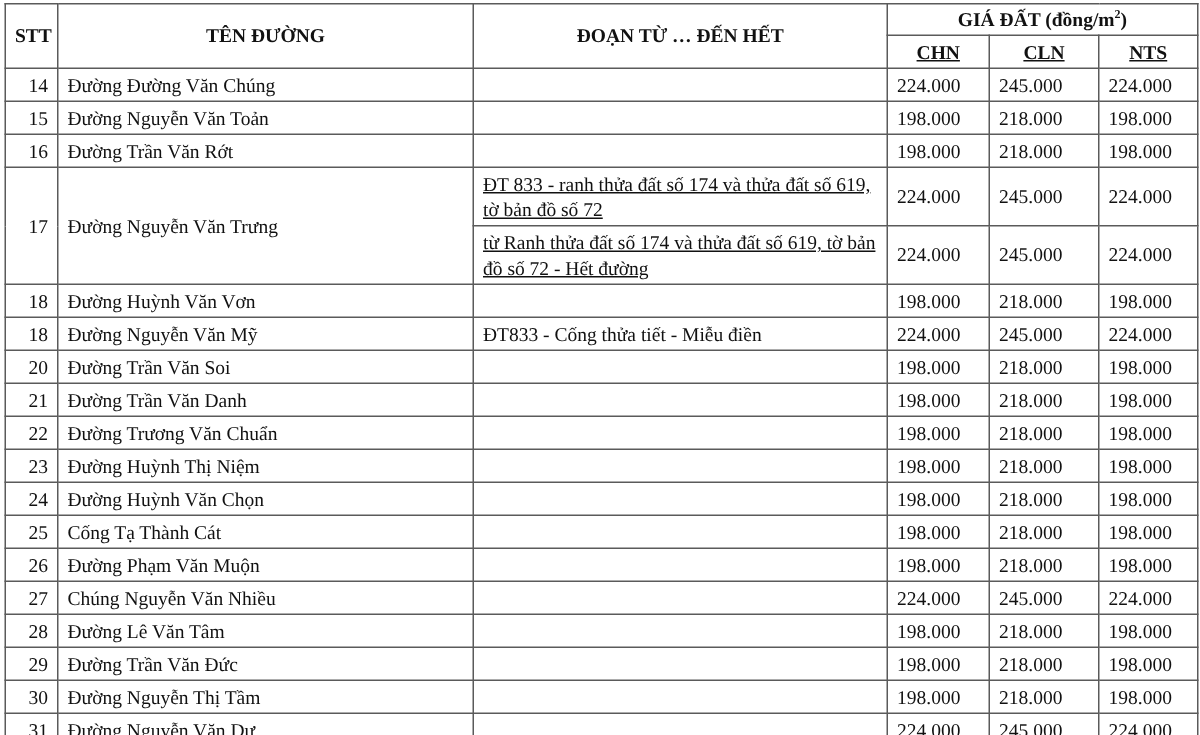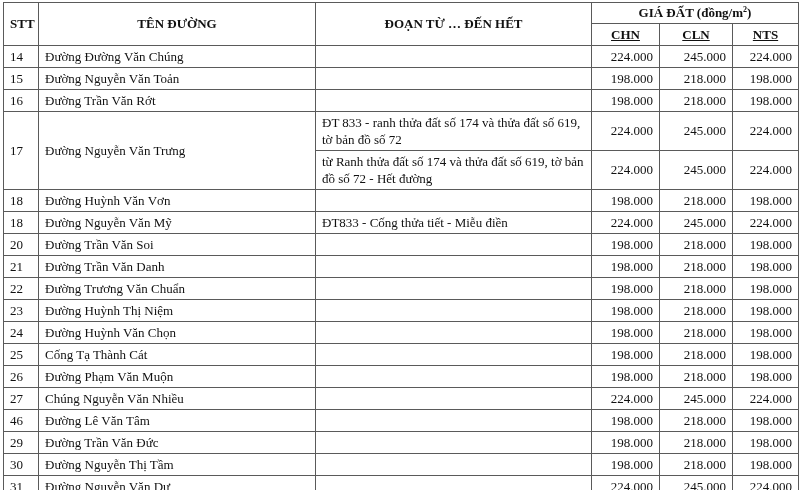--- a/index.html
+++ b/index.html
@@ -2,23 +2,23 @@
 <html><head>
 <meta charset="utf-8">
 <style>
   html, body { margin:0; padding:0; background:#ffffff; }
   body { width:800px; height:490px; overflow:hidden; position:relative; }
   .wrap { position:absolute; left:3px; top:2px; }
   table { border-collapse:collapse; table-layout:fixed; width:795px;
           font-family:"Liberation Serif", "DejaVu Serif", serif; font-size:13px; color:#111; }
   td, th { border:1px solid #5a5a5a; padding:0 6px; overflow:hidden; white-space:nowrap; }
   th { font-weight:bold; text-align:center; font-size:13px; }
-  td.stt { text-align:left; }
-  td.num { text-align:right; }
-  td.seg { white-space:normal; line-height:17px; padding-top:1px; padding-bottom:1px; }
+  td.stt { text-align:right; }
+  td.num { text-align:left; }
+  td.seg { white-space:normal; line-height:17px; padding-top:1px; padding-bottom:1px;text-decoration:underline; }
   tr.hdr1 th { height:20px; }
   tr.hdr2 th { height:21px;text-decoration:underline; }
   tr.r td { height:21px; }
   tr.tall td { height:36px; }
   sup { font-size:8px; vertical-align:super; line-height:0; }
 </style>
 </head>
 <body>
 
 <div class="wrap">
@@ -157,21 +157,21 @@
         </tr>
         <tr class="r">
           <td class="stt">27</td>
           <td>Chúng Nguyễn Văn Nhiều</td>
           <td></td>
           <td class="num">224.000</td>
           <td class="num">245.000</td>
           <td class="num">224.000</td>
         </tr>
         <tr class="r">
-          <td class="stt">46</td>
+          <td class="stt">28</td>
           <td>Đường Lê Văn Tâm</td>
           <td></td>
           <td class="num">198.000</td>
           <td class="num">218.000</td>
           <td class="num">198.000</td>
         </tr>
         <tr class="r">
           <td class="stt">29</td>
           <td>Đường Trần Văn Đức</td>
           <td></td>

